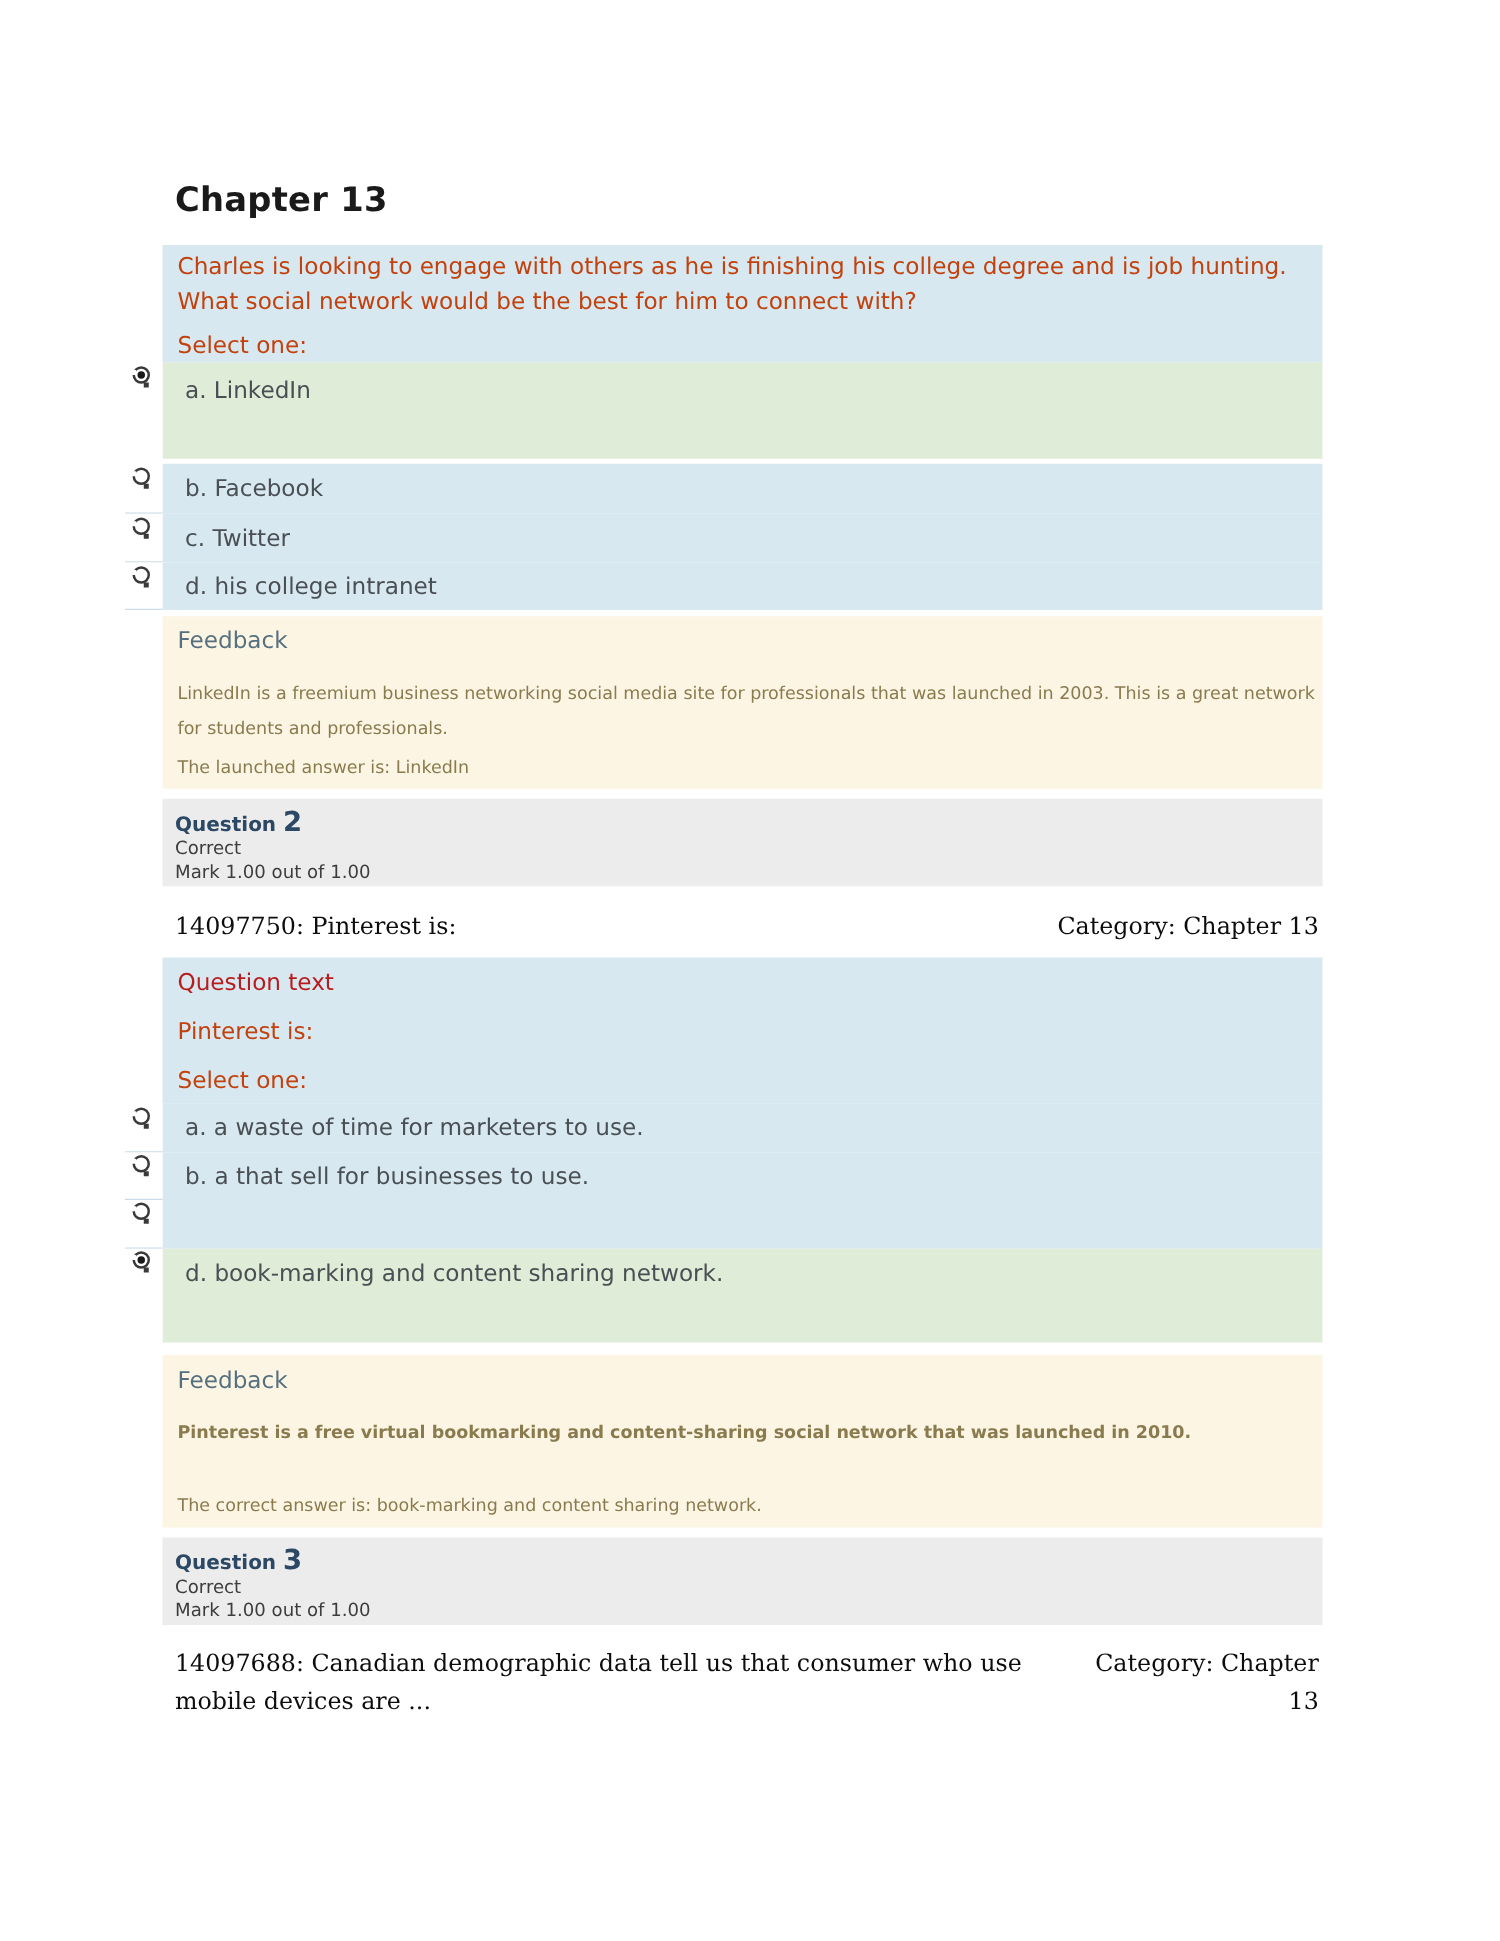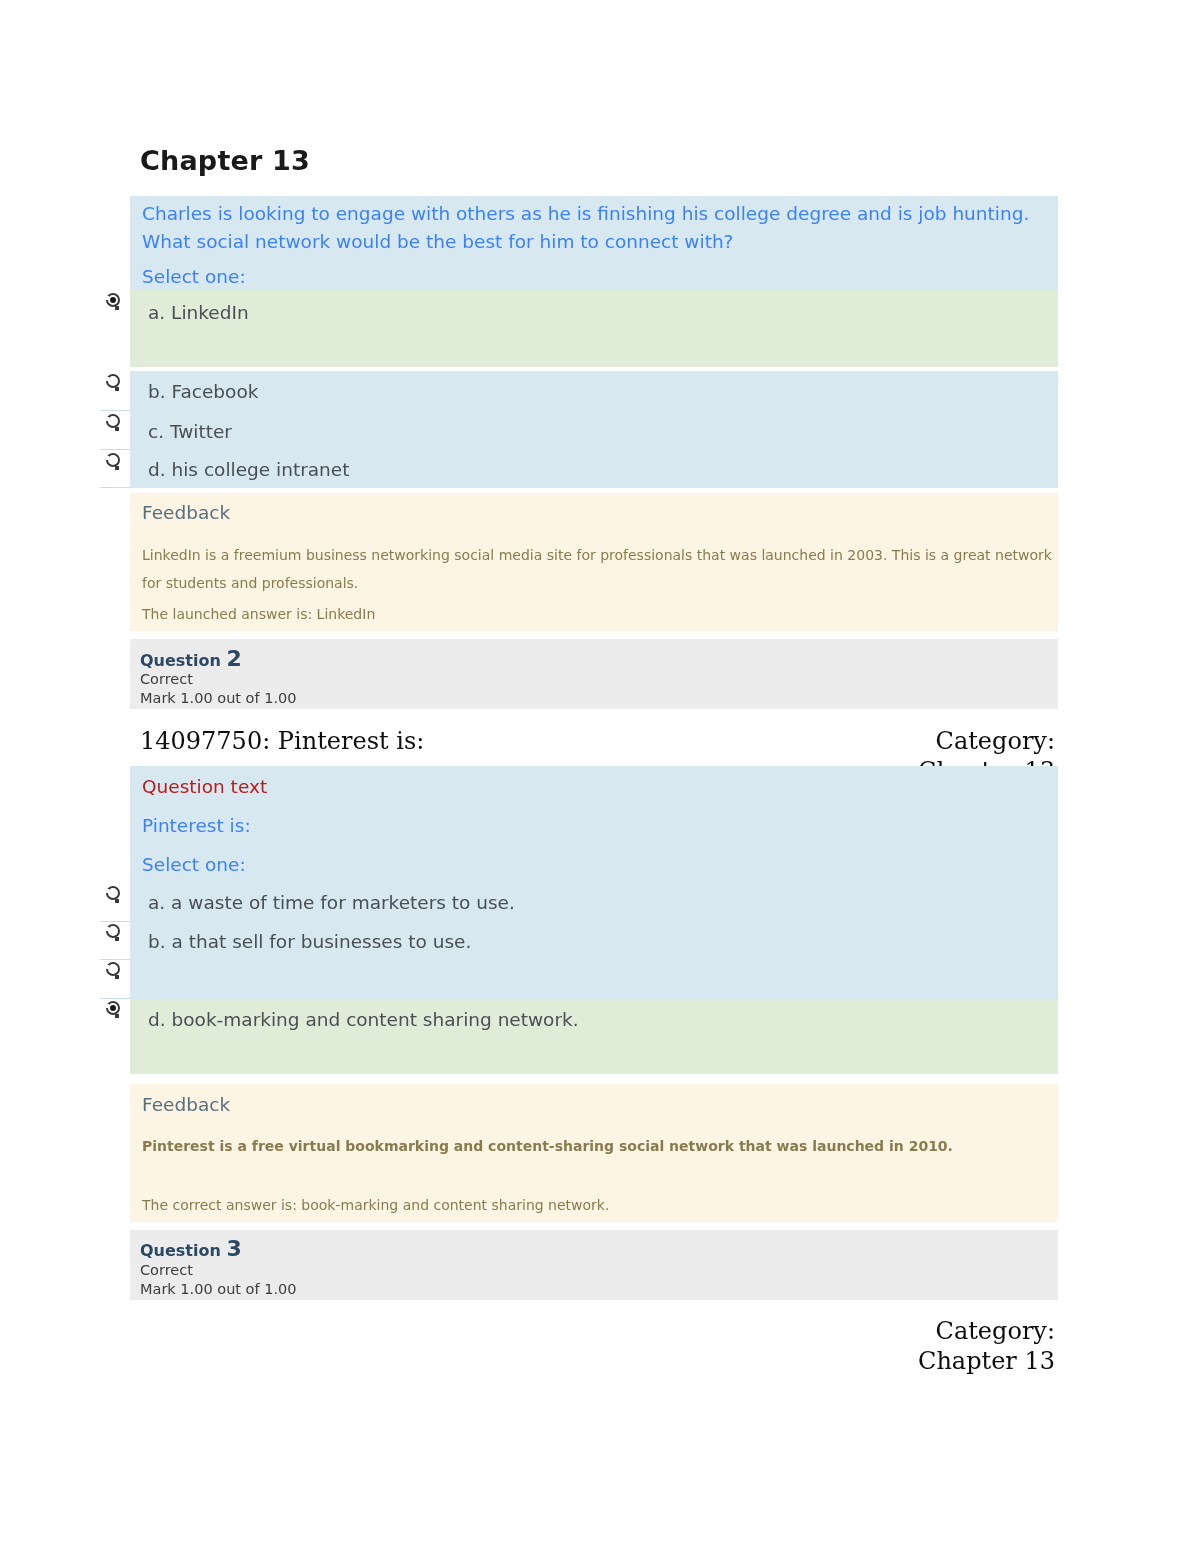--- a/index.html
+++ b/index.html
@@ -46,21 +46,21 @@
   .bg-cream { background: #fcf5e3; }
   .bg-gray  { background: #ececec; }
 
   
   .qtext {
     position: absolute;
     left: 142px;
     width: 910px;
     font-size: 18.5px;
     line-height: 28px;
-    color: #3b82f6;
+    color: #c2410c;
     font-family: "DejaVu Sans", sans-serif;
     white-space: pre-line;
   }
   .qtext.heading {
     color: #b91c1c;
   }
   .opt-label {
     position: absolute;
     left: 148px;
     font-size: 18.5px;
@@ -159,21 +159,21 @@
     color: #3d3d3d;
     line-height: 19px;
   }
 
   
   .meta-row {
     position: absolute;
     left: 140px;
     width: 915px;
     font-family: "DejaVu Serif", serif;
-    font-size: 24px;
+    font-size: 19px;
     line-height: 30px;
     color: #0d0d0d;
   }
   .meta-left {
     position: absolute;
     left: 0; top: 0;
     width: 700px;
     text-align: left;
   }
   .meta-right {
@@ -303,16 +303,17 @@
 
   <div class="block bg-gray" style="top:1230px; height:70px;"></div>
   <div class="qh-title" style="top:1236px;">
     <span>Question</span>
     <span class="num">3</span>
   </div>
   <div class="qh-sub" style="top:1261px;">Correct</div>
   <div class="qh-sub" style="top:1280px;">Mark 1.00 out of 1.00</div>
 
   <div class="meta-row" style="top:1316px; height:64px;">
+    <span class="meta-left" style="width:680px;">14097688: Canadian demographic data tell us that consumer who use mobile devices are ...</span>
     <span class="meta-right" style="width:180px;">Category: Chapter 13</span>
   </div>
 
 </div>
 
 </body></html>

